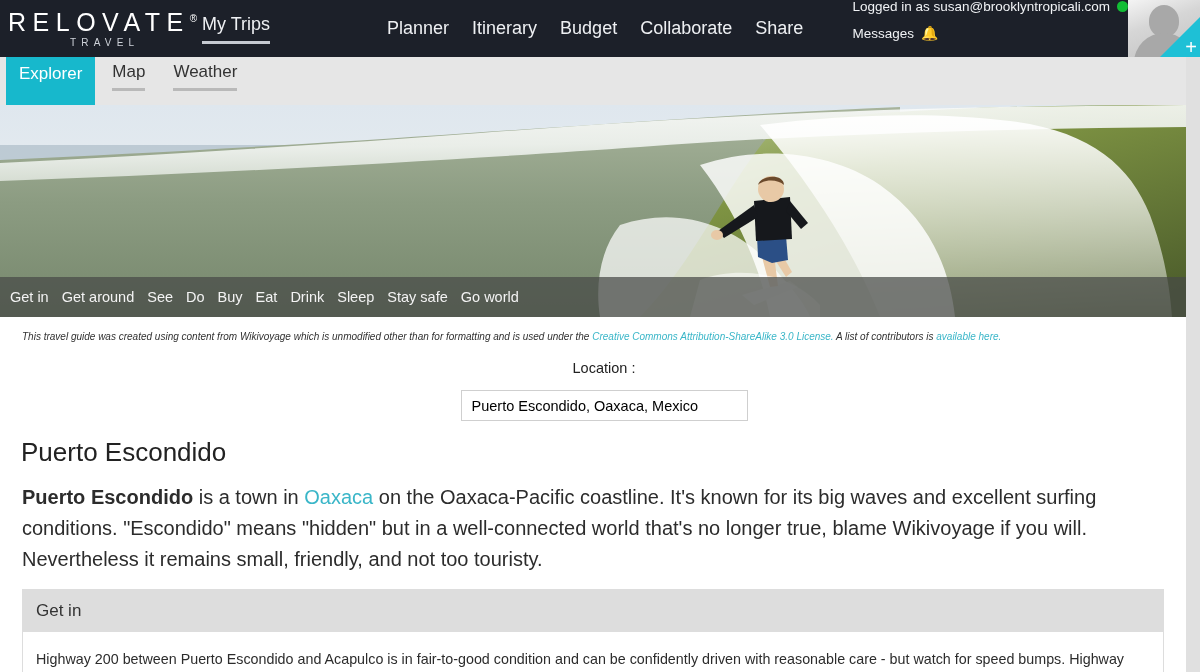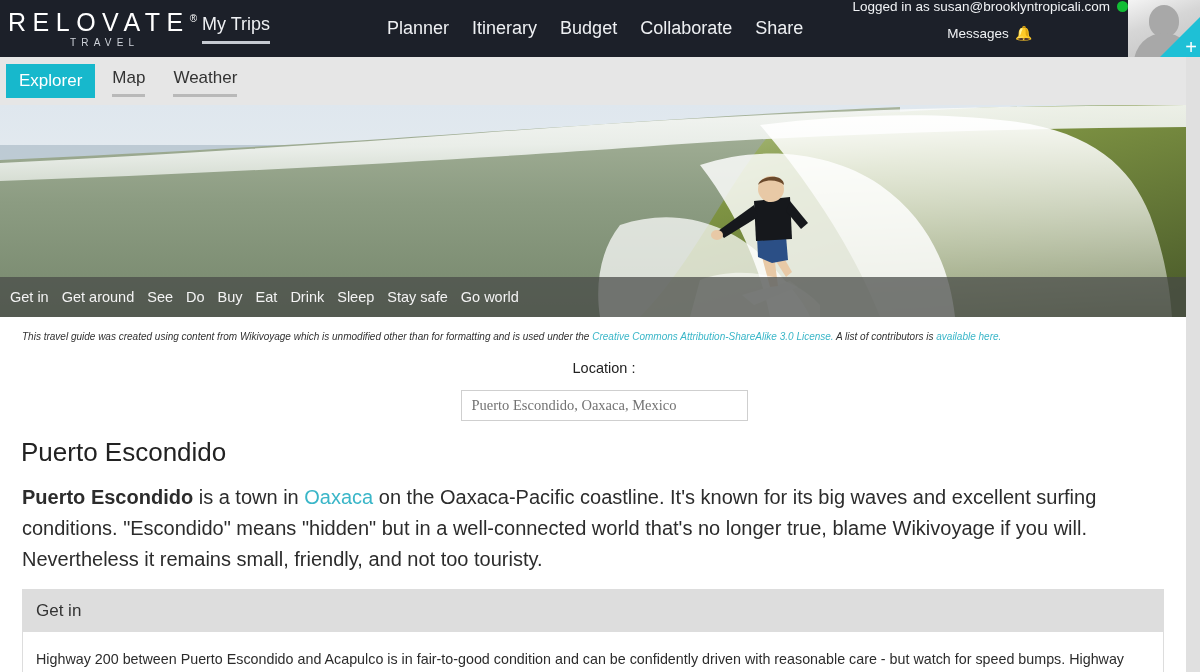--- a/index.html
+++ b/index.html
@@ -79,21 +79,21 @@
     align-items: flex-start;
   }
   .nav-item { display: flex; flex-direction: row; align-items: center; }
   .topbar-right {
     position: absolute;
     right: 72px;
     top: 0;
     height: 39px;
     display: flex;
     flex-direction: column;
-    align-items: center;
+    align-items: flex-start;
     justify-content: center;
     gap: 12px;
   }
   .logged-row, .msg-row {
     display: flex; align-items: center; gap: 7px;
     color: #f0f2f5;
     font-size: 13.5px;
     white-space: nowrap;
   }
   .status-dot {
@@ -137,21 +137,20 @@
     font-size: 20px;
     font-weight: 300;
     line-height: 1;
   }
 
   
   .tabbar {
     height: 48px;
     background: #e6e6e6;
     display: flex;
-    align-items: center;
     padding-left: 6px;
     gap: 6px;
   }
   .tab {
     font-size: 17px;
     color: #333;
     padding: 5px 11px 2px 11px;
     cursor: pointer;
     display: flex;
     flex-direction: column;
@@ -223,23 +222,23 @@
     gap: 14px;
     flex-direction: column;
   }
   .loc-label { font-size: 14.5px; color: #222; }
   .loc-input {
     width: 287px;
     height: 31px;
     border: 1px solid #cfcfcf;
     background: #fff;
     font-size: 14.5px;
-    color: #737373;
+    color: #000000;
     padding: 0 10px;
-    font-family: Liberation Serif, serif;
+    font-family: Liberation Sans, sans-serif;
     border-radius: 0;
     outline: none;
   }
 
   
   .page-title {
     font-size: 26px;
     font-weight: 400;
     color: #222;
     padding: 17px 0 0 21px;

